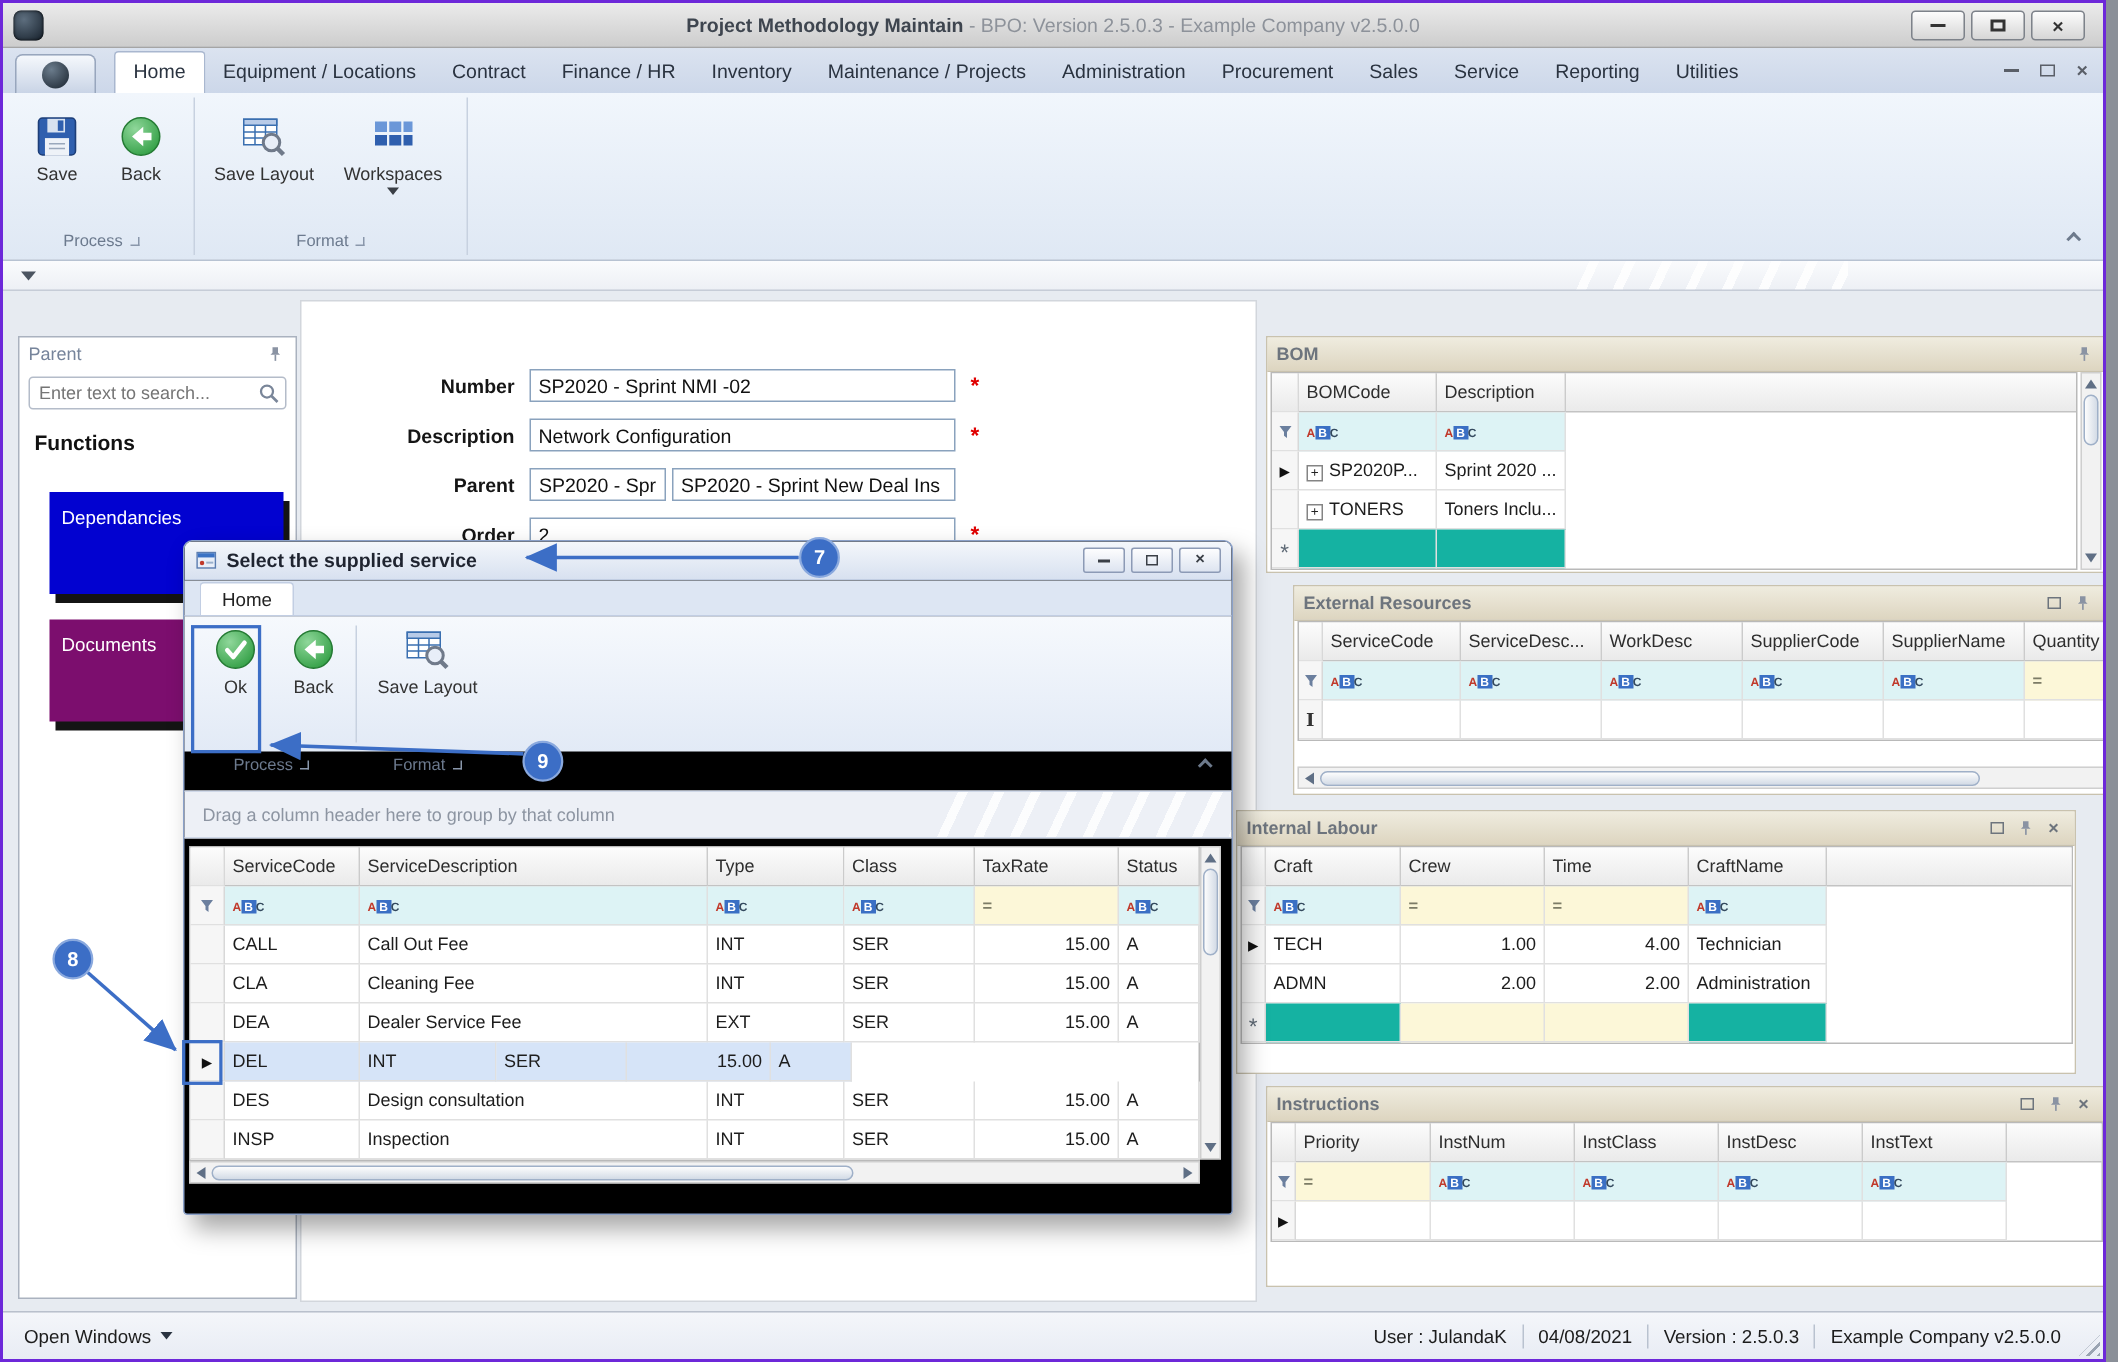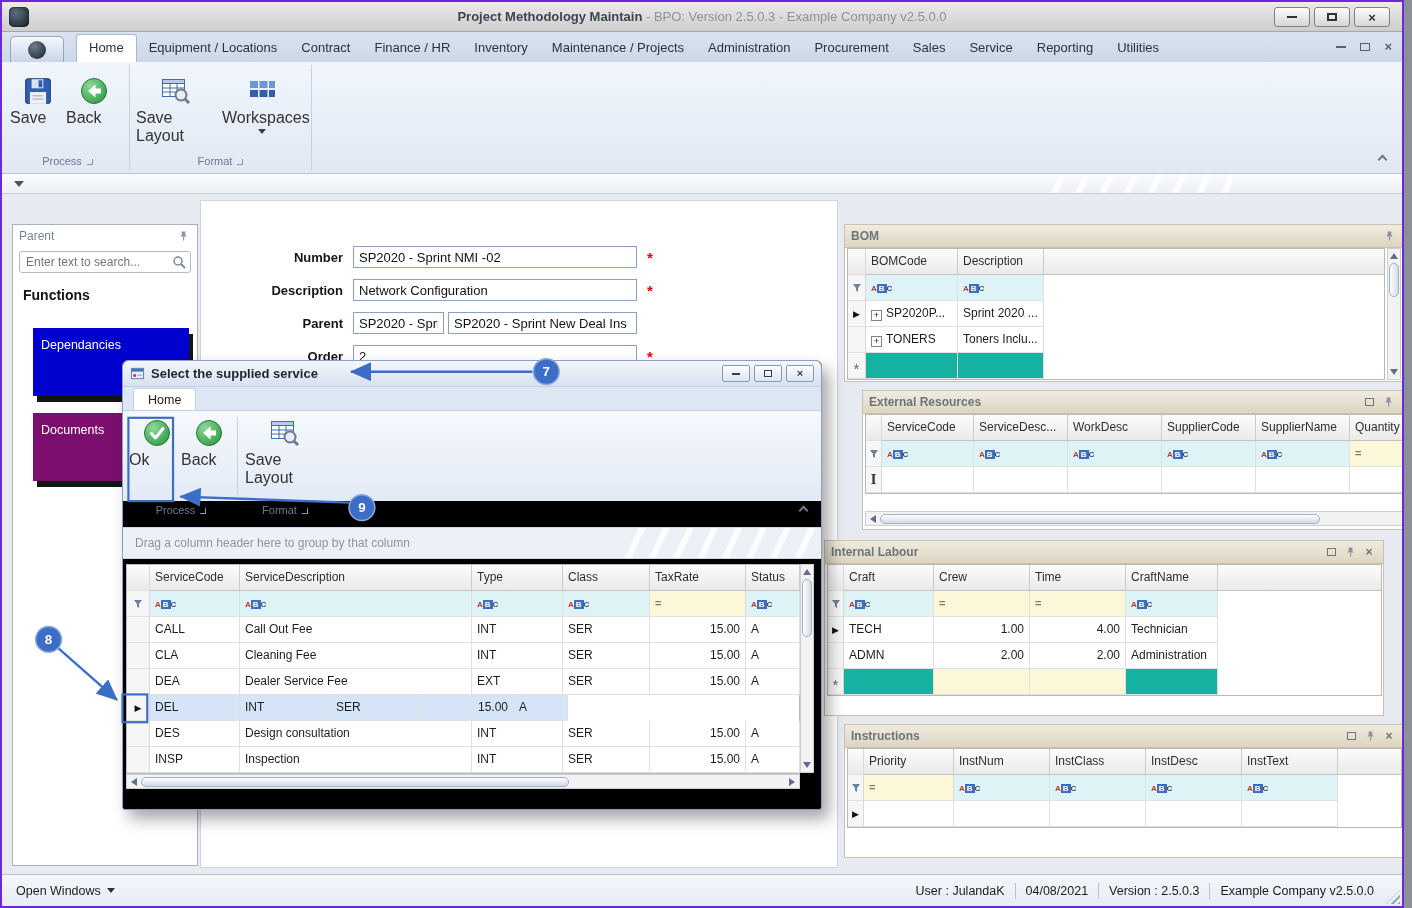--- a/index.html
+++ b/index.html
@@ -25,21 +25,21 @@
 .rtab{padding:6px 12px 7px;font-size:13px;color:#2a3340;white-space:nowrap}
 .rtab.active{background:#fff;border:1px solid #a9b7cf;border-bottom:none;border-radius:3px 3px 0 0;padding-top:5px}
 .mdi{position:absolute;right:10px;top:8px;display:flex;gap:14px;align-items:center;color:#5a5f68}
 .mdi .g-min,.mdi .g-max{border-color:#5a5f68;background-color:#5a5f68}
 .mdi .g-min{background:#5a5f68}
 .mdi .g-max{background:transparent;border-width:1.5px}
 
 
 .ribbon{position:absolute;left:0;top:60px;right:0;height:112px;background:linear-gradient(#f1f6fc,#dfe8f4);border-bottom:1px solid #b7c2d2}
 .rgroup{position:absolute;top:3px;bottom:3px;border-right:1px solid #c7d1e0}
-.rbtn{position:absolute;top:8px;width:56px;text-align:left;font-size:16px;color:#333;cursor:default}
+.rbtn{position:absolute;top:8px;width:56px;text-align:center;font-size:12px;color:#333;cursor:default}
 .rbtn .ico{height:36px;display:flex;align-items:center;justify-content:center}
 .rbtn.wide{width:80px}
 .gcap{position:absolute;bottom:3px;left:0;right:0;text-align:center;font-size:11px;color:#6c7a8e}
 .lau{display:inline-block;width:6px;height:6px;border-right:1.5px solid #8a97ab;border-bottom:1.5px solid #8a97ab;margin-left:5px}
 .chev-up{display:inline-block;width:7px;height:7px;border-left:2px solid #6d7a8c;border-top:2px solid #6d7a8c;transform:rotate(45deg)}
 .dd{width:0;height:0;border-left:4px solid transparent;border-right:4px solid transparent;border-top:5px solid #3a3f46;margin:2px auto 0}
 
 
 .filterbar{position:absolute;left:0;top:172px;right:0;height:20px;background:linear-gradient(#fafbfd,#edf0f5);border-bottom:1px solid #c6ccd7;display:flex;align-items:center;padding-left:12px;overflow:hidden}
 .tri-dn{width:0;height:0;border-left:5px solid transparent;border-right:5px solid transparent;border-top:6px solid #4c5561}

